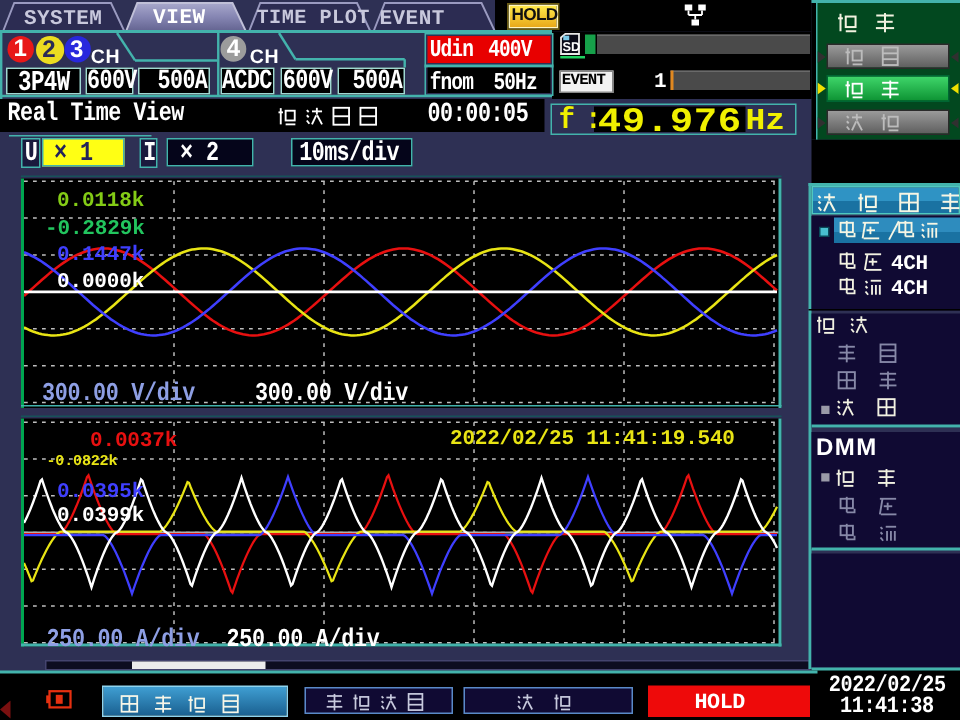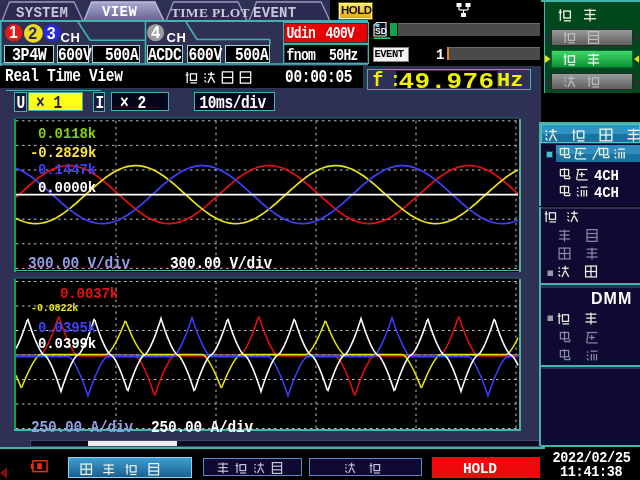--- a/index.html
+++ b/index.html
@@ -25,21 +25,21 @@
           <stop offset="0.5" stop-color="#8585b2"></stop>
           <stop offset="1" stop-color="#62628f"></stop>
         </linearGradient>
       </defs>
       <polygon points="84.0,21.0 91.5,2.0 155.0,2.0 164.0,21.0" fill="url(#tg)" stroke="#c0c0d8" stroke-width="1.3"></polygon>
     </svg>
 <div class="ab mono" style="left:102.0px;top:5.0px;font-size:14.0px;color:#ffffff;letter-spacing:0.40px;">VIEW</div>
 <svg class="ab" style="left:0;top:0" width="640" height="22">
       <polygon points="166.0,21.0 173.5,2.0 238.0,2.0 247.0,21.0" fill="#2c2c52" stroke="#9a9ac0" stroke-width="1.3"></polygon>
     </svg>
-<div class="ab mono" style="left:171.0px;top:6.0px;font-size:13.5px;color:#c8c8dc;letter-spacing:0.30px;font-family:Liberation Serif, serif;">TIME PLOT</div>
+<div class="ab mono" style="left:171.0px;top:6.0px;font-size:13.5px;color:#c8c8dc;letter-spacing:0.30px;">TIME PLOT</div>
 <svg class="ab" style="left:0;top:0" width="640" height="22">
       <polygon points="249.0,21.0 256.5,2.0 321.0,2.0 330.0,21.0" fill="#2c2c52" stroke="#9a9ac0" stroke-width="1.3"></polygon>
     </svg>
 <div class="ab mono" style="left:253.0px;top:6.0px;font-size:14.0px;color:#c8c8dc;letter-spacing:0.30px;">EVENT</div>
 <div class="ab" style="left:0.0px;top:19.8px;width:368.0px;height:1.8px;background:#43b3ac;"></div>
 <div class="ab" style="left:338.5px;top:2.5px;width:31px;height:14.5px;background:linear-gradient(#ffe94a,#e8a91a);border:1px solid #fff7c0;outline:1px solid #6a5a10"></div>
 <div class="ab sans" style="left:341.0px;top:5.0px;font-size:11.5px;color:#101010;letter-spacing:-0.50px;">HOLD</div>
 <svg class="ab" style="left:455px;top:2px" width="18" height="16" stroke="#fff" stroke-width="1.2" fill="none">
       <rect x="1.5" y="1" width="5" height="4" fill="#fff" stroke="none"></rect>
       <rect x="10.5" y="1" width="5" height="4" fill="#fff" stroke="none"></rect>
@@ -170,21 +170,21 @@
       <line x1="402.0" y1="1.8" x2="402.0" y2="149.4" stroke="#bdbdbd" stroke-width="1" stroke-dasharray="2.5,3.5"></line>
       <line x1="502.0" y1="1.8" x2="502.0" y2="149.4" stroke="#bdbdbd" stroke-width="1" stroke-dasharray="2.5,3.5"></line>
       <path d="M 16.0 197.3 L 18.0 195.5 L 20.0 193.7 L 22.0 191.9 L 24.0 190.1 L 26.0 188.3 L 28.0 186.5 L 30.0 184.8 L 32.0 183.1 L 34.0 181.4 L 36.0 179.8 L 38.0 178.3 L 40.0 176.8 L 42.0 175.4 L 44.0 174.1 L 46.0 172.8 L 48.0 171.7 L 50.0 170.6 L 52.0 169.6 L 54.0 168.8 L 56.0 168.0 L 58.0 167.3 L 60.0 166.8 L 62.0 166.3 L 64.0 166.0 L 66.0 165.7 L 68.0 165.6 L 70.0 165.6 L 72.0 165.7 L 74.0 166.0 L 76.0 166.3 L 78.0 166.8 L 80.0 167.3 L 82.0 168.0 L 84.0 168.8 L 86.0 169.6 L 88.0 170.6 L 90.0 171.7 L 92.0 172.8 L 94.0 174.1 L 96.0 175.4 L 98.0 176.8 L 100.0 178.3 L 102.0 179.8 L 104.0 181.4 L 106.0 183.1 L 108.0 184.8 L 110.0 186.5 L 112.0 188.3 L 114.0 190.1 L 116.0 191.9 L 118.0 193.7 L 120.0 195.5 L 122.0 197.3 L 124.0 199.1 L 126.0 200.9 L 128.0 202.7 L 130.0 204.4 L 132.0 206.1 L 134.0 207.8 L 136.0 209.4 L 138.0 210.9 L 140.0 212.4 L 142.0 213.8 L 144.0 215.1 L 146.0 216.4 L 148.0 217.5 L 150.0 218.6 L 152.0 219.6 L 154.0 220.4 L 156.0 221.2 L 158.0 221.9 L 160.0 222.4 L 162.0 222.9 L 164.0 223.2 L 166.0 223.5 L 168.0 223.6 L 170.0 223.6 L 172.0 223.5 L 174.0 223.2 L 176.0 222.9 L 178.0 222.4 L 180.0 221.9 L 182.0 221.2 L 184.0 220.4 L 186.0 219.6 L 188.0 218.6 L 190.0 217.5 L 192.0 216.4 L 194.0 215.1 L 196.0 213.8 L 198.0 212.4 L 200.0 210.9 L 202.0 209.4 L 204.0 207.8 L 206.0 206.1 L 208.0 204.4 L 210.0 202.7 L 212.0 200.9 L 214.0 199.1 L 216.0 197.3 L 218.0 195.5 L 220.0 193.7 L 222.0 191.9 L 224.0 190.1 L 226.0 188.3 L 228.0 186.5 L 230.0 184.8 L 232.0 183.1 L 234.0 181.4 L 236.0 179.8 L 238.0 178.3 L 240.0 176.8 L 242.0 175.4 L 244.0 174.1 L 246.0 172.8 L 248.0 171.7 L 250.0 170.6 L 252.0 169.6 L 254.0 168.8 L 256.0 168.0 L 258.0 167.3 L 260.0 166.8 L 262.0 166.3 L 264.0 166.0 L 266.0 165.7 L 268.0 165.6 L 270.0 165.6 L 272.0 165.7 L 274.0 166.0 L 276.0 166.3 L 278.0 166.8 L 280.0 167.3 L 282.0 168.0 L 284.0 168.8 L 286.0 169.6 L 288.0 170.6 L 290.0 171.7 L 292.0 172.8 L 294.0 174.1 L 296.0 175.4 L 298.0 176.8 L 300.0 178.3 L 302.0 179.8 L 304.0 181.4 L 306.0 183.1 L 308.0 184.8 L 310.0 186.5 L 312.0 188.3 L 314.0 190.1 L 316.0 191.9 L 318.0 193.7 L 320.0 195.5 L 322.0 197.3 L 324.0 199.1 L 326.0 200.9 L 328.0 202.7 L 330.0 204.4 L 332.0 206.1 L 334.0 207.8 L 336.0 209.4 L 338.0 210.9 L 340.0 212.4 L 342.0 213.8 L 344.0 215.1 L 346.0 216.4 L 348.0 217.5 L 350.0 218.6 L 352.0 219.6 L 354.0 220.4 L 356.0 221.2 L 358.0 221.9 L 360.0 222.4 L 362.0 222.9 L 364.0 223.2 L 366.0 223.5 L 368.0 223.6 L 370.0 223.6 L 372.0 223.5 L 374.0 223.2 L 376.0 222.9 L 378.0 222.4 L 380.0 221.9 L 382.0 221.2 L 384.0 220.4 L 386.0 219.6 L 388.0 218.6 L 390.0 217.5 L 392.0 216.4 L 394.0 215.1 L 396.0 213.8 L 398.0 212.4 L 400.0 210.9 L 402.0 209.4 L 404.0 207.8 L 406.0 206.1 L 408.0 204.4 L 410.0 202.7 L 412.0 200.9 L 414.0 199.1 L 416.0 197.3 L 418.0 195.5 L 420.0 193.7 L 422.0 191.9 L 424.0 190.1 L 426.0 188.3 L 428.0 186.5 L 430.0 184.8 L 432.0 183.1 L 434.0 181.4 L 436.0 179.8 L 438.0 178.3 L 440.0 176.8 L 442.0 175.4 L 444.0 174.1 L 446.0 172.8 L 448.0 171.7 L 450.0 170.6 L 452.0 169.6 L 454.0 168.8 L 456.0 168.0 L 458.0 167.3 L 460.0 166.8 L 462.0 166.3 L 464.0 166.0 L 466.0 165.7 L 468.0 165.6 L 470.0 165.6 L 472.0 165.7 L 474.0 166.0 L 476.0 166.3 L 478.0 166.8 L 480.0 167.3 L 482.0 168.0 L 484.0 168.8 L 486.0 169.6 L 488.0 170.6 L 490.0 171.7 L 492.0 172.8 L 494.0 174.1 L 496.0 175.4 L 498.0 176.8 L 500.0 178.3 L 502.0 179.8 L 504.0 181.4 L 506.0 183.1 L 508.0 184.8 L 510.0 186.5 L 512.0 188.3 L 514.0 190.1 L 516.0 191.9 L 518.0 193.7" stroke="#e81010" stroke-width="1.7" transform="translate(-14,-119.0)"></path>
       <path d="M 16.0 218.2 L 18.0 219.2 L 20.0 220.2 L 22.0 221.0 L 24.0 221.7 L 26.0 222.3 L 28.0 222.8 L 30.0 223.1 L 32.0 223.4 L 34.0 223.6 L 36.0 223.6 L 38.0 223.5 L 40.0 223.3 L 42.0 223.0 L 44.0 222.6 L 46.0 222.1 L 48.0 221.5 L 50.0 220.7 L 52.0 219.9 L 54.0 218.9 L 56.0 217.9 L 58.0 216.8 L 60.0 215.5 L 62.0 214.2 L 64.0 212.9 L 66.0 211.4 L 68.0 209.9 L 70.0 208.3 L 72.0 206.7 L 74.0 205.0 L 76.0 203.3 L 78.0 201.5 L 80.0 199.7 L 82.0 197.9 L 84.0 196.1 L 86.0 194.3 L 88.0 192.5 L 90.0 190.7 L 92.0 188.9 L 94.0 187.1 L 96.0 185.4 L 98.0 183.6 L 100.0 182.0 L 102.0 180.4 L 104.0 178.8 L 106.0 177.3 L 108.0 175.9 L 110.0 174.5 L 112.0 173.3 L 114.0 172.1 L 116.0 171.0 L 118.0 170.0 L 120.0 169.0 L 122.0 168.2 L 124.0 167.5 L 126.0 166.9 L 128.0 166.4 L 130.0 166.1 L 132.0 165.8 L 134.0 165.6 L 136.0 165.6 L 138.0 165.7 L 140.0 165.9 L 142.0 166.2 L 144.0 166.6 L 146.0 167.1 L 148.0 167.7 L 150.0 168.5 L 152.0 169.3 L 154.0 170.3 L 156.0 171.3 L 158.0 172.4 L 160.0 173.7 L 162.0 175.0 L 164.0 176.3 L 166.0 177.8 L 168.0 179.3 L 170.0 180.9 L 172.0 182.5 L 174.0 184.2 L 176.0 185.9 L 178.0 187.7 L 180.0 189.5 L 182.0 191.3 L 184.0 193.1 L 186.0 194.9 L 188.0 196.7 L 190.0 198.5 L 192.0 200.3 L 194.0 202.1 L 196.0 203.8 L 198.0 205.6 L 200.0 207.2 L 202.0 208.8 L 204.0 210.4 L 206.0 211.9 L 208.0 213.3 L 210.0 214.7 L 212.0 215.9 L 214.0 217.1 L 216.0 218.2 L 218.0 219.2 L 220.0 220.2 L 222.0 221.0 L 224.0 221.7 L 226.0 222.3 L 228.0 222.8 L 230.0 223.1 L 232.0 223.4 L 234.0 223.6 L 236.0 223.6 L 238.0 223.5 L 240.0 223.3 L 242.0 223.0 L 244.0 222.6 L 246.0 222.1 L 248.0 221.5 L 250.0 220.7 L 252.0 219.9 L 254.0 218.9 L 256.0 217.9 L 258.0 216.8 L 260.0 215.5 L 262.0 214.2 L 264.0 212.9 L 266.0 211.4 L 268.0 209.9 L 270.0 208.3 L 272.0 206.7 L 274.0 205.0 L 276.0 203.3 L 278.0 201.5 L 280.0 199.7 L 282.0 197.9 L 284.0 196.1 L 286.0 194.3 L 288.0 192.5 L 290.0 190.7 L 292.0 188.9 L 294.0 187.1 L 296.0 185.4 L 298.0 183.6 L 300.0 182.0 L 302.0 180.4 L 304.0 178.8 L 306.0 177.3 L 308.0 175.9 L 310.0 174.5 L 312.0 173.3 L 314.0 172.1 L 316.0 171.0 L 318.0 170.0 L 320.0 169.0 L 322.0 168.2 L 324.0 167.5 L 326.0 166.9 L 328.0 166.4 L 330.0 166.1 L 332.0 165.8 L 334.0 165.6 L 336.0 165.6 L 338.0 165.7 L 340.0 165.9 L 342.0 166.2 L 344.0 166.6 L 346.0 167.1 L 348.0 167.7 L 350.0 168.5 L 352.0 169.3 L 354.0 170.3 L 356.0 171.3 L 358.0 172.4 L 360.0 173.7 L 362.0 175.0 L 364.0 176.3 L 366.0 177.8 L 368.0 179.3 L 370.0 180.9 L 372.0 182.5 L 374.0 184.2 L 376.0 185.9 L 378.0 187.7 L 380.0 189.5 L 382.0 191.3 L 384.0 193.1 L 386.0 194.9 L 388.0 196.7 L 390.0 198.5 L 392.0 200.3 L 394.0 202.1 L 396.0 203.8 L 398.0 205.6 L 400.0 207.2 L 402.0 208.8 L 404.0 210.4 L 406.0 211.9 L 408.0 213.3 L 410.0 214.7 L 412.0 215.9 L 414.0 217.1 L 416.0 218.2 L 418.0 219.2 L 420.0 220.2 L 422.0 221.0 L 424.0 221.7 L 426.0 222.3 L 428.0 222.8 L 430.0 223.1 L 432.0 223.4 L 434.0 223.6 L 436.0 223.6 L 438.0 223.5 L 440.0 223.3 L 442.0 223.0 L 444.0 222.6 L 446.0 222.1 L 448.0 221.5 L 450.0 220.7 L 452.0 219.9 L 454.0 218.9 L 456.0 217.9 L 458.0 216.8 L 460.0 215.5 L 462.0 214.2 L 464.0 212.9 L 466.0 211.4 L 468.0 209.9 L 470.0 208.3 L 472.0 206.7 L 474.0 205.0 L 476.0 203.3 L 478.0 201.5 L 480.0 199.7 L 482.0 197.9 L 484.0 196.1 L 486.0 194.3 L 488.0 192.5 L 490.0 190.7 L 492.0 188.9 L 494.0 187.1 L 496.0 185.4 L 498.0 183.6 L 500.0 182.0 L 502.0 180.4 L 504.0 178.8 L 506.0 177.3 L 508.0 175.9 L 510.0 174.5 L 512.0 173.3 L 514.0 172.1 L 516.0 171.0 L 518.0 170.0" stroke="#e8e414" stroke-width="1.7" transform="translate(-14,-119.0)"></path>
       <path d="M 16.0 168.2 L 18.0 169.0 L 20.0 170.0 L 22.0 171.0 L 24.0 172.1 L 26.0 173.3 L 28.0 174.5 L 30.0 175.9 L 32.0 177.3 L 34.0 178.8 L 36.0 180.4 L 38.0 182.0 L 40.0 183.6 L 42.0 185.4 L 44.0 187.1 L 46.0 188.9 L 48.0 190.7 L 50.0 192.5 L 52.0 194.3 L 54.0 196.1 L 56.0 197.9 L 58.0 199.7 L 60.0 201.5 L 62.0 203.3 L 64.0 205.0 L 66.0 206.7 L 68.0 208.3 L 70.0 209.9 L 72.0 211.4 L 74.0 212.9 L 76.0 214.2 L 78.0 215.5 L 80.0 216.8 L 82.0 217.9 L 84.0 218.9 L 86.0 219.9 L 88.0 220.7 L 90.0 221.5 L 92.0 222.1 L 94.0 222.6 L 96.0 223.0 L 98.0 223.3 L 100.0 223.5 L 102.0 223.6 L 104.0 223.6 L 106.0 223.4 L 108.0 223.1 L 110.0 222.8 L 112.0 222.3 L 114.0 221.7 L 116.0 221.0 L 118.0 220.2 L 120.0 219.2 L 122.0 218.2 L 124.0 217.1 L 126.0 215.9 L 128.0 214.7 L 130.0 213.3 L 132.0 211.9 L 134.0 210.4 L 136.0 208.8 L 138.0 207.2 L 140.0 205.6 L 142.0 203.8 L 144.0 202.1 L 146.0 200.3 L 148.0 198.5 L 150.0 196.7 L 152.0 194.9 L 154.0 193.1 L 156.0 191.3 L 158.0 189.5 L 160.0 187.7 L 162.0 185.9 L 164.0 184.2 L 166.0 182.5 L 168.0 180.9 L 170.0 179.3 L 172.0 177.8 L 174.0 176.3 L 176.0 175.0 L 178.0 173.7 L 180.0 172.4 L 182.0 171.3 L 184.0 170.3 L 186.0 169.3 L 188.0 168.5 L 190.0 167.7 L 192.0 167.1 L 194.0 166.6 L 196.0 166.2 L 198.0 165.9 L 200.0 165.7 L 202.0 165.6 L 204.0 165.6 L 206.0 165.8 L 208.0 166.1 L 210.0 166.4 L 212.0 166.9 L 214.0 167.5 L 216.0 168.2 L 218.0 169.0 L 220.0 170.0 L 222.0 171.0 L 224.0 172.1 L 226.0 173.3 L 228.0 174.5 L 230.0 175.9 L 232.0 177.3 L 234.0 178.8 L 236.0 180.4 L 238.0 182.0 L 240.0 183.6 L 242.0 185.4 L 244.0 187.1 L 246.0 188.9 L 248.0 190.7 L 250.0 192.5 L 252.0 194.3 L 254.0 196.1 L 256.0 197.9 L 258.0 199.7 L 260.0 201.5 L 262.0 203.3 L 264.0 205.0 L 266.0 206.7 L 268.0 208.3 L 270.0 209.9 L 272.0 211.4 L 274.0 212.9 L 276.0 214.2 L 278.0 215.5 L 280.0 216.8 L 282.0 217.9 L 284.0 218.9 L 286.0 219.9 L 288.0 220.7 L 290.0 221.5 L 292.0 222.1 L 294.0 222.6 L 296.0 223.0 L 298.0 223.3 L 300.0 223.5 L 302.0 223.6 L 304.0 223.6 L 306.0 223.4 L 308.0 223.1 L 310.0 222.8 L 312.0 222.3 L 314.0 221.7 L 316.0 221.0 L 318.0 220.2 L 320.0 219.2 L 322.0 218.2 L 324.0 217.1 L 326.0 215.9 L 328.0 214.7 L 330.0 213.3 L 332.0 211.9 L 334.0 210.4 L 336.0 208.8 L 338.0 207.2 L 340.0 205.6 L 342.0 203.8 L 344.0 202.1 L 346.0 200.3 L 348.0 198.5 L 350.0 196.7 L 352.0 194.9 L 354.0 193.1 L 356.0 191.3 L 358.0 189.5 L 360.0 187.7 L 362.0 185.9 L 364.0 184.2 L 366.0 182.5 L 368.0 180.9 L 370.0 179.3 L 372.0 177.8 L 374.0 176.3 L 376.0 175.0 L 378.0 173.7 L 380.0 172.4 L 382.0 171.3 L 384.0 170.3 L 386.0 169.3 L 388.0 168.5 L 390.0 167.7 L 392.0 167.1 L 394.0 166.6 L 396.0 166.2 L 398.0 165.9 L 400.0 165.7 L 402.0 165.6 L 404.0 165.6 L 406.0 165.8 L 408.0 166.1 L 410.0 166.4 L 412.0 166.9 L 414.0 167.5 L 416.0 168.2 L 418.0 169.0 L 420.0 170.0 L 422.0 171.0 L 424.0 172.1 L 426.0 173.3 L 428.0 174.5 L 430.0 175.9 L 432.0 177.3 L 434.0 178.8 L 436.0 180.4 L 438.0 182.0 L 440.0 183.6 L 442.0 185.4 L 444.0 187.1 L 446.0 188.9 L 448.0 190.7 L 450.0 192.5 L 452.0 194.3 L 454.0 196.1 L 456.0 197.9 L 458.0 199.7 L 460.0 201.5 L 462.0 203.3 L 464.0 205.0 L 466.0 206.7 L 468.0 208.3 L 470.0 209.9 L 472.0 211.4 L 474.0 212.9 L 476.0 214.2 L 478.0 215.5 L 480.0 216.8 L 482.0 217.9 L 484.0 218.9 L 486.0 219.9 L 488.0 220.7 L 490.0 221.5 L 492.0 222.1 L 494.0 222.6 L 496.0 223.0 L 498.0 223.3 L 500.0 223.5 L 502.0 223.6 L 504.0 223.6 L 506.0 223.4 L 508.0 223.1 L 510.0 222.8 L 512.0 222.3 L 514.0 221.7 L 516.0 221.0 L 518.0 220.2" stroke="#3f3fff" stroke-width="1.7" transform="translate(-14,-119.0)"></path>
     </svg>
 <div class="ab" style="left:14.0px;top:119.0px;width:2.0px;height:152.5px;background:#00a550;"></div>
 <div class="ab" style="left:518.5px;top:119.0px;width:2.0px;height:152.5px;background:#43b3ac;"></div>
 <div class="ab" style="left:14.0px;top:269.9px;width:506.5px;height:1.6px;background:#43b3ac;"></div>
 <div class="ab mono" style="left:38.0px;top:127.0px;font-size:14.0px;color:#84cc16;letter-spacing:-0.10px;">0.0118k</div>
-<div class="ab mono" style="left:30.0px;top:145.5px;font-size:14.0px;color:#fde047;letter-spacing:-0.10px;">-0.2829k</div>
+<div class="ab mono" style="left:30.0px;top:145.5px;font-size:14.0px;color:#22c55e;letter-spacing:-0.10px;">-0.2829k</div>
 <div class="ab mono" style="left:38.0px;top:163.0px;font-size:14.0px;color:#3f3fff;letter-spacing:-0.10px;">0.1447k</div>
 <div class="ab mono" style="left:38.0px;top:180.5px;font-size:14.0px;color:#ffffff;letter-spacing:-0.10px;">0.0000k</div>
 <div class="ab mono" style="left:28.0px;top:255.0px;font-size:14.5px;color:#8e9fe4;letter-spacing:-0.20px;transform:scaleY(1.18);transform-origin:0 0;">300.00 V/div</div>
 <div class="ab mono" style="left:170.0px;top:255.0px;font-size:14.5px;color:#ffffff;letter-spacing:-0.20px;transform:scaleY(1.18);transform-origin:0 0;">300.00 V/div</div>
 <svg class="ab" style="left:14px;top:119px" width="507" height="153">
       <line x1="2" y1="75.6" x2="504" y2="75.6" stroke="#fff" stroke-width="1.8"></line>
     </svg>
 <div class="ab" style="left:14.0px;top:278.5px;width:506.5px;height:152.5px;background:#000;"></div>
 <svg class="ab" style="left:14px;top:278.5px" width="507" height="152.5" fill="none">
       <line x1="2" y1="2.5" x2="505" y2="2.5" stroke="#bdbdbd" stroke-width="1" stroke-dasharray="2.5,3.5"></line>
@@ -207,20 +207,21 @@
     </svg>
 <div class="ab" style="left:14.0px;top:278.5px;width:2.0px;height:152.5px;background:#00a550;"></div>
 <div class="ab" style="left:518.5px;top:278.5px;width:2.0px;height:152.5px;background:#43b3ac;"></div>
 <div class="ab" style="left:14.0px;top:429.4px;width:506.5px;height:1.6px;background:#43b3ac;"></div>
 <div class="ab mono" style="left:40.0px;top:287.0px;font-size:14.0px;color:#e81010;letter-spacing:-0.10px;margin-left:20px;">0.0037k</div>
 <div class="ab mono" style="left:31.0px;top:304.0px;font-size:10px;color:#e8e414;letter-spacing:-0.10px;">-0.0822k</div>
 <div class="ab mono" style="left:38.0px;top:320.5px;font-size:14.0px;color:#3f3fff;letter-spacing:-0.10px;">0.0395k</div>
 <div class="ab mono" style="left:38.0px;top:337.0px;font-size:14.0px;color:#ffffff;letter-spacing:-0.10px;">0.0399k</div>
 <div class="ab mono" style="left:31.0px;top:419.0px;font-size:14.5px;color:#8e9fe4;letter-spacing:-0.20px;transform:scaleY(1.18);transform-origin:0 0;">250.00 A/div</div>
 <div class="ab mono" style="left:151.0px;top:419.0px;font-size:14.5px;color:#ffffff;letter-spacing:-0.20px;transform:scaleY(1.18);transform-origin:0 0;">250.00 A/div</div>
+<div class="ab mono" style="left:300.0px;top:286.0px;font-size:14.0px;color:#e8e414;letter-spacing:-0.15px;">2022/02/25 11:41:19.540</div>
 <div class="ab" style="left:30px;top:439.5px;width:510px;height:7px;background:#0d0d20;border:1px solid #44446e;box-sizing:border-box"></div>
 <div class="ab" style="left:88.0px;top:440.5px;width:89.0px;height:5.0px;background:#ececec;"></div>
 <div class="ab" style="left:0.0px;top:447.0px;width:545.0px;height:1.8px;background:#43b3ac;"></div>
 <svg class="ab" style="left:30px;top:459px" width="20" height="15" stroke="#e63010" stroke-width="1.5" fill="none">
       <rect x="3" y="1.8" width="14" height="10.8"></rect>
       <rect x="0.8" y="4.6" width="2.2" height="5.2" fill="#e63010" stroke="none"></rect>
       <rect x="7.2" y="4.2" width="4.6" height="6" fill="#e63010" stroke="none"></rect>
     </svg>
 <svg class="ab" style="left:0px;top:467px" width="8" height="13">
       <polygon points="7,0 7,12 0,6" fill="#7a1010"></polygon>
@@ -539,21 +540,21 @@
         <rect x="1" y="1" width="10" height="10" fill="none"></rect>
         <line x1="6" y1="1" x2="6" y2="11"></line>
         <line x1="1" y1="6" x2="11" y2="6"></line>
       </g>
     </svg>
 <svg class="ab" style="left:547px;top:270px" width="7" height="7">
       <rect x="0.5" y="0.5" width="5.5" height="5.5" fill="#9a9aa8"></rect>
     </svg>
 <div class="ab" style="left:541.0px;top:283.0px;width:99.0px;height:1.8px;background:#43b3ac;"></div>
 <div class="ab" style="left:541.0px;top:287.5px;width:99.0px;height:78.0px;background:#100a33;"></div>
-<div class="ab sans" style="left:544.0px;top:291.0px;font-size:16.0px;color:#fff;letter-spacing:1.00px;margin-left:47px;">DMM</div>
+<div class="ab sans" style="left:544.0px;top:291.0px;font-size:16.0px;color:#fff;letter-spacing:1.00px;">DMM</div>
 <svg style="position:absolute;left:557.0px;top:311.5px;overflow:visible" width="57" height="15" stroke="#f2f2e2" stroke-width="1.15" fill="none">
       <g transform="translate(0.0,0) scale(1.0833)">
         <line x1="2" y1="1" x2="2" y2="11"></line>
         <line x1="0.6" y1="3.6" x2="3.4" y2="3.6"></line>
         <rect x="5" y="2.6" width="5.6" height="6" fill="none"></rect>
         <line x1="5" y1="11" x2="11" y2="11"></line>
       </g>
       <g transform="translate(27.5,0) scale(1.0833)">
         <line x1="1" y1="2" x2="11" y2="2"></line>
         <line x1="1.6" y1="5.6" x2="10.4" y2="5.6"></line>

